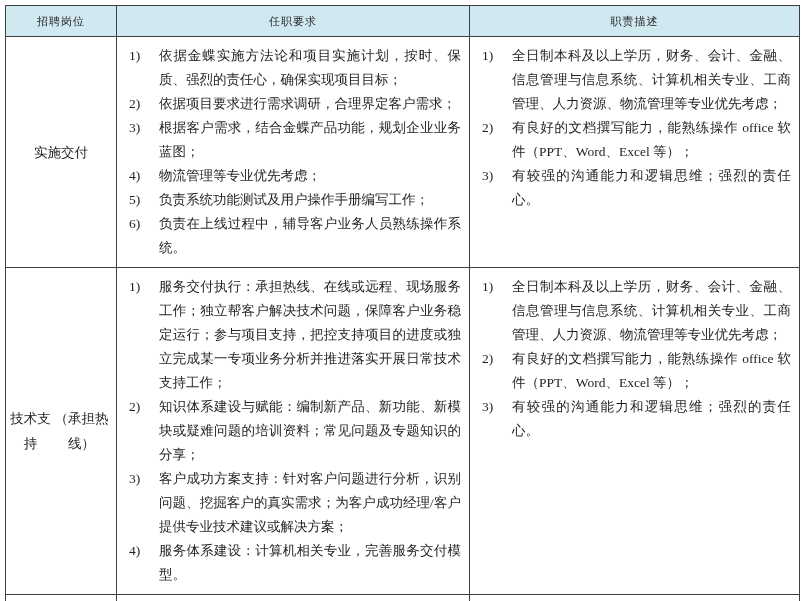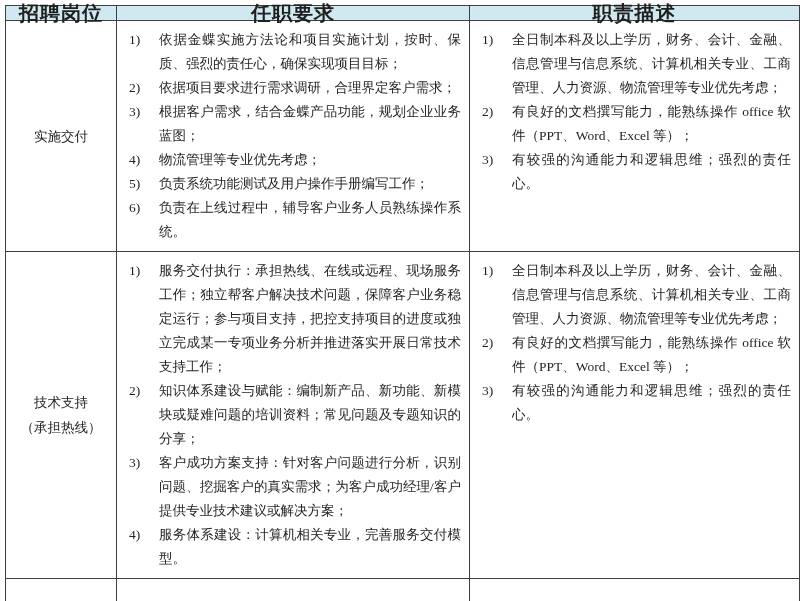--- a/index.html
+++ b/index.html
@@ -26,32 +26,32 @@
   .row {
     display: grid;
     grid-template-columns: 110px 353px 330px;
   }
   .row.body-row, .row.partial-row { border-top: 1px solid var(--border); }
   .cell { border-left: 1px solid var(--border); min-width: 0; }
   .cell:first-child { border-left: none; }
 
   .hcell {
     background: var(--header-bg);
-    height: 14px;
+    height: 30px;
     display: flex;
     align-items: center;
     justify-content: center;
-    font-weight: bold;
-    font-size: 20px;
+    font-weight: normal;
+    font-size: 11px;
     letter-spacing: 1px;
   }
 
   .pos-cell {
     display: flex;
-    flex-direction: column;
+    flex-direction: row;
     justify-content: center;
     align-items: center;
     text-align: center;
     padding: 4px;
     font-size: 13.5px;
     line-height: 25px;
   }
   .list-cell { padding: 7px 8px 7px 12px; }
   .item {
     display: flex;

